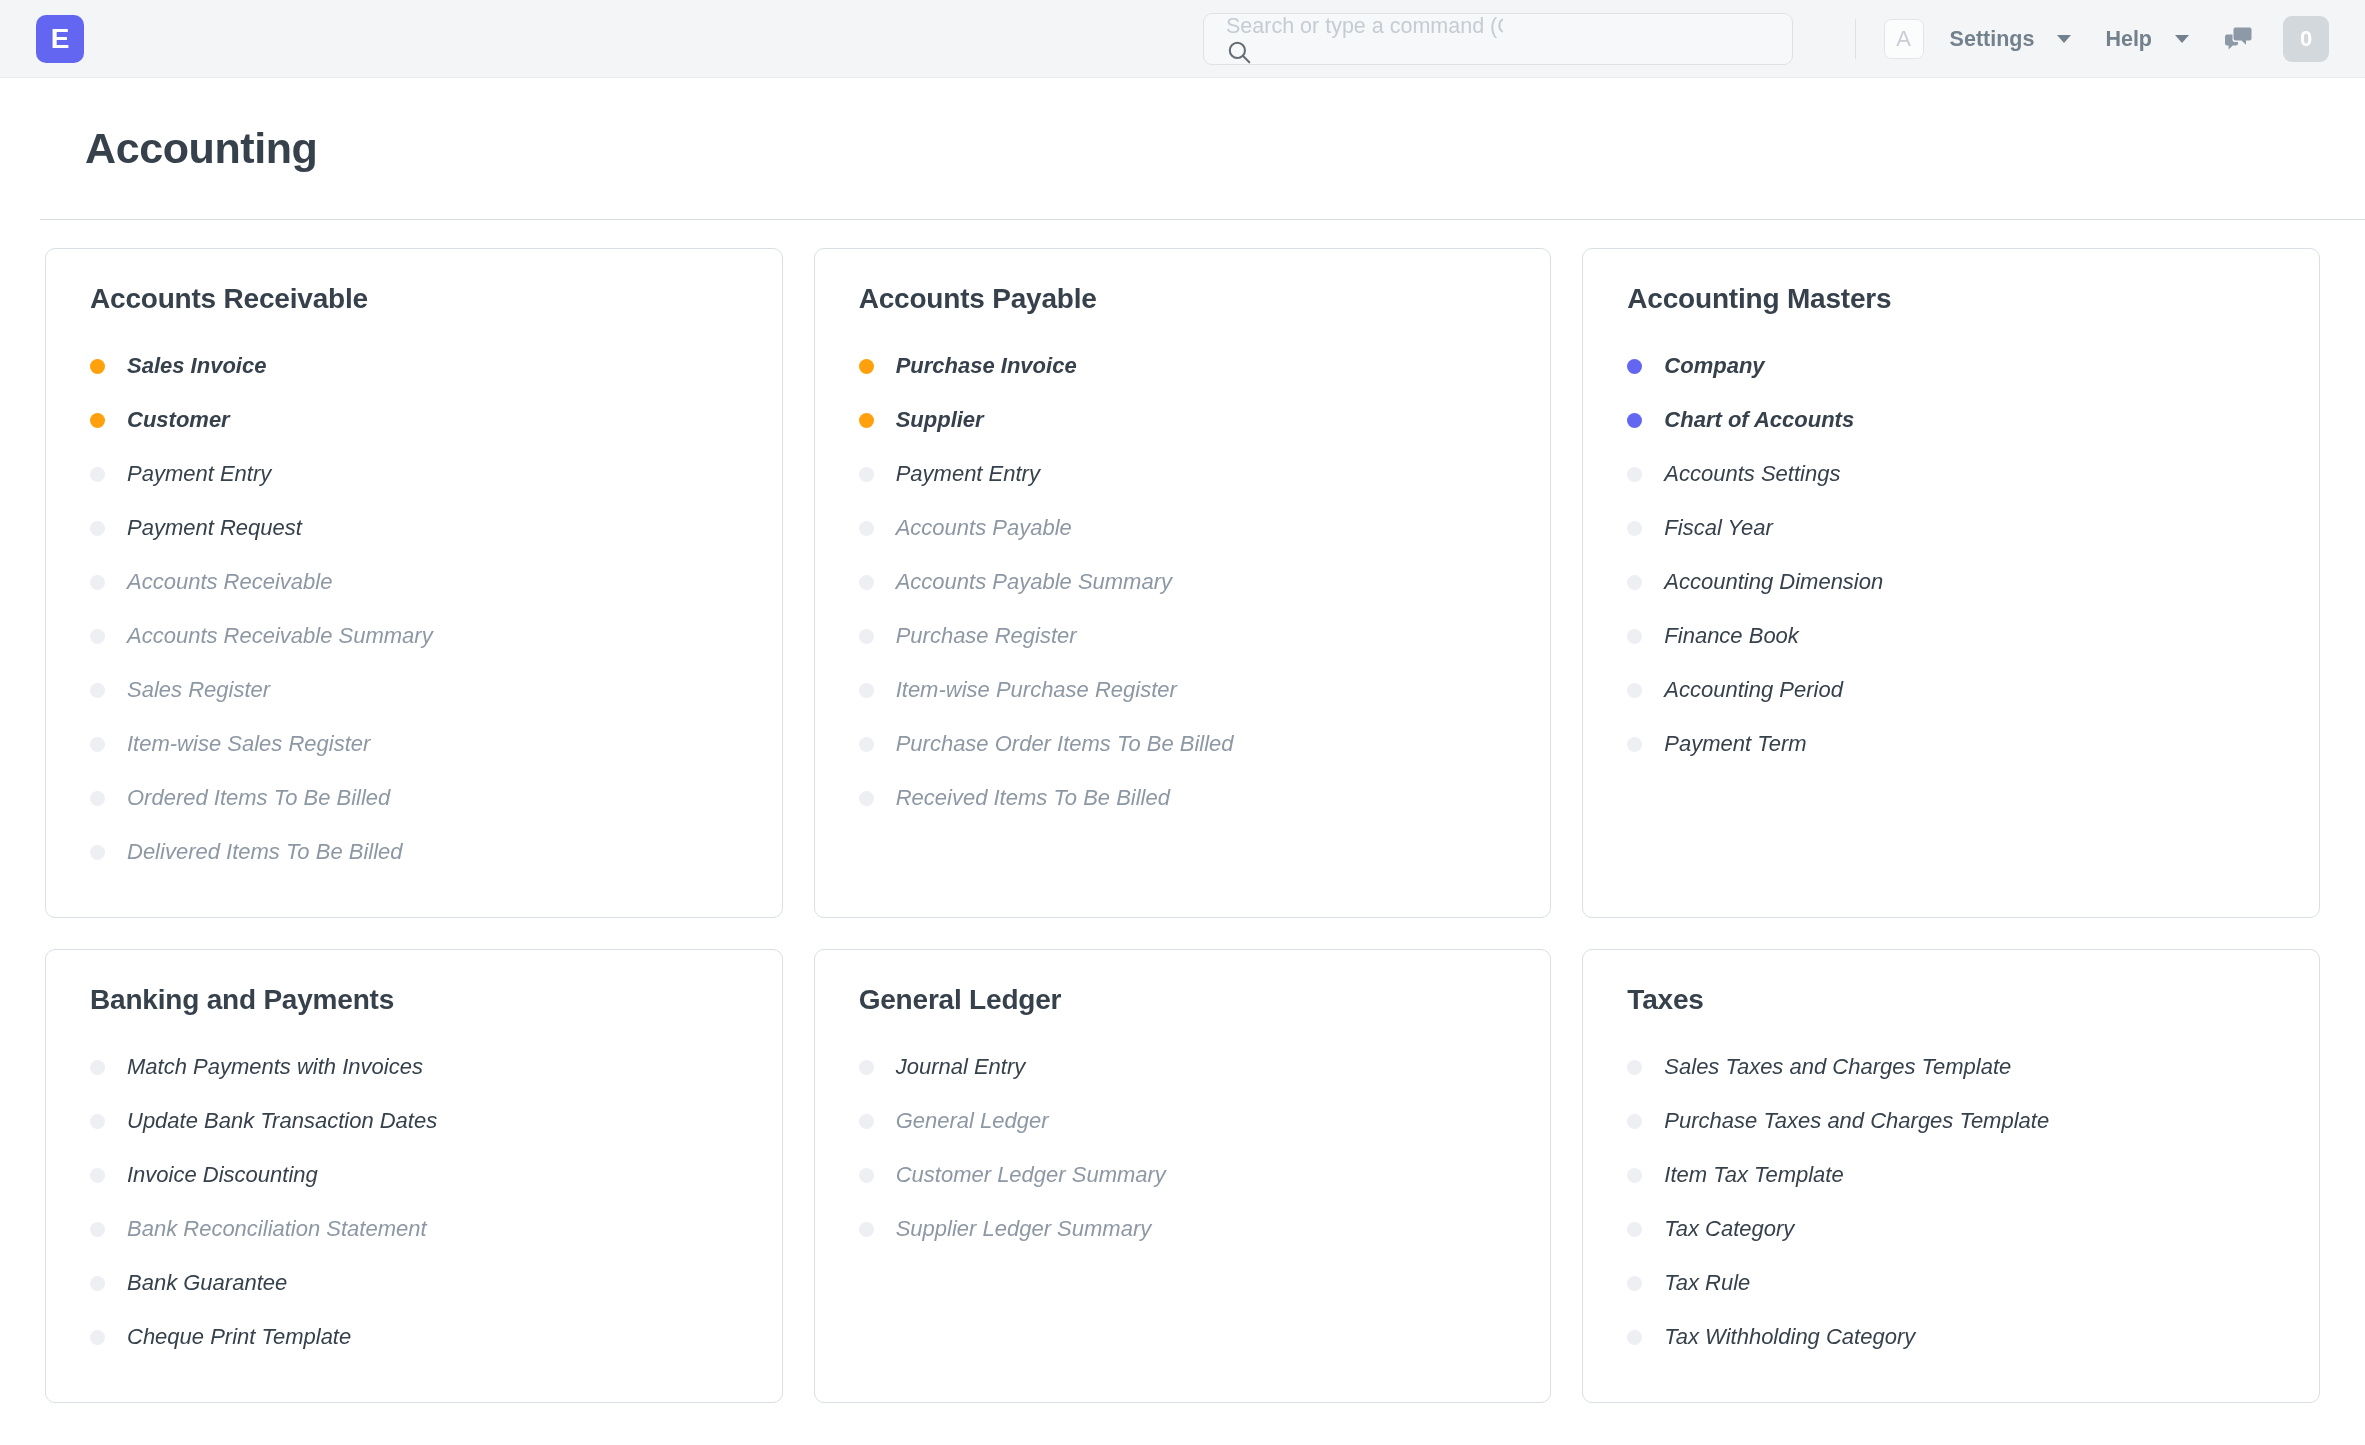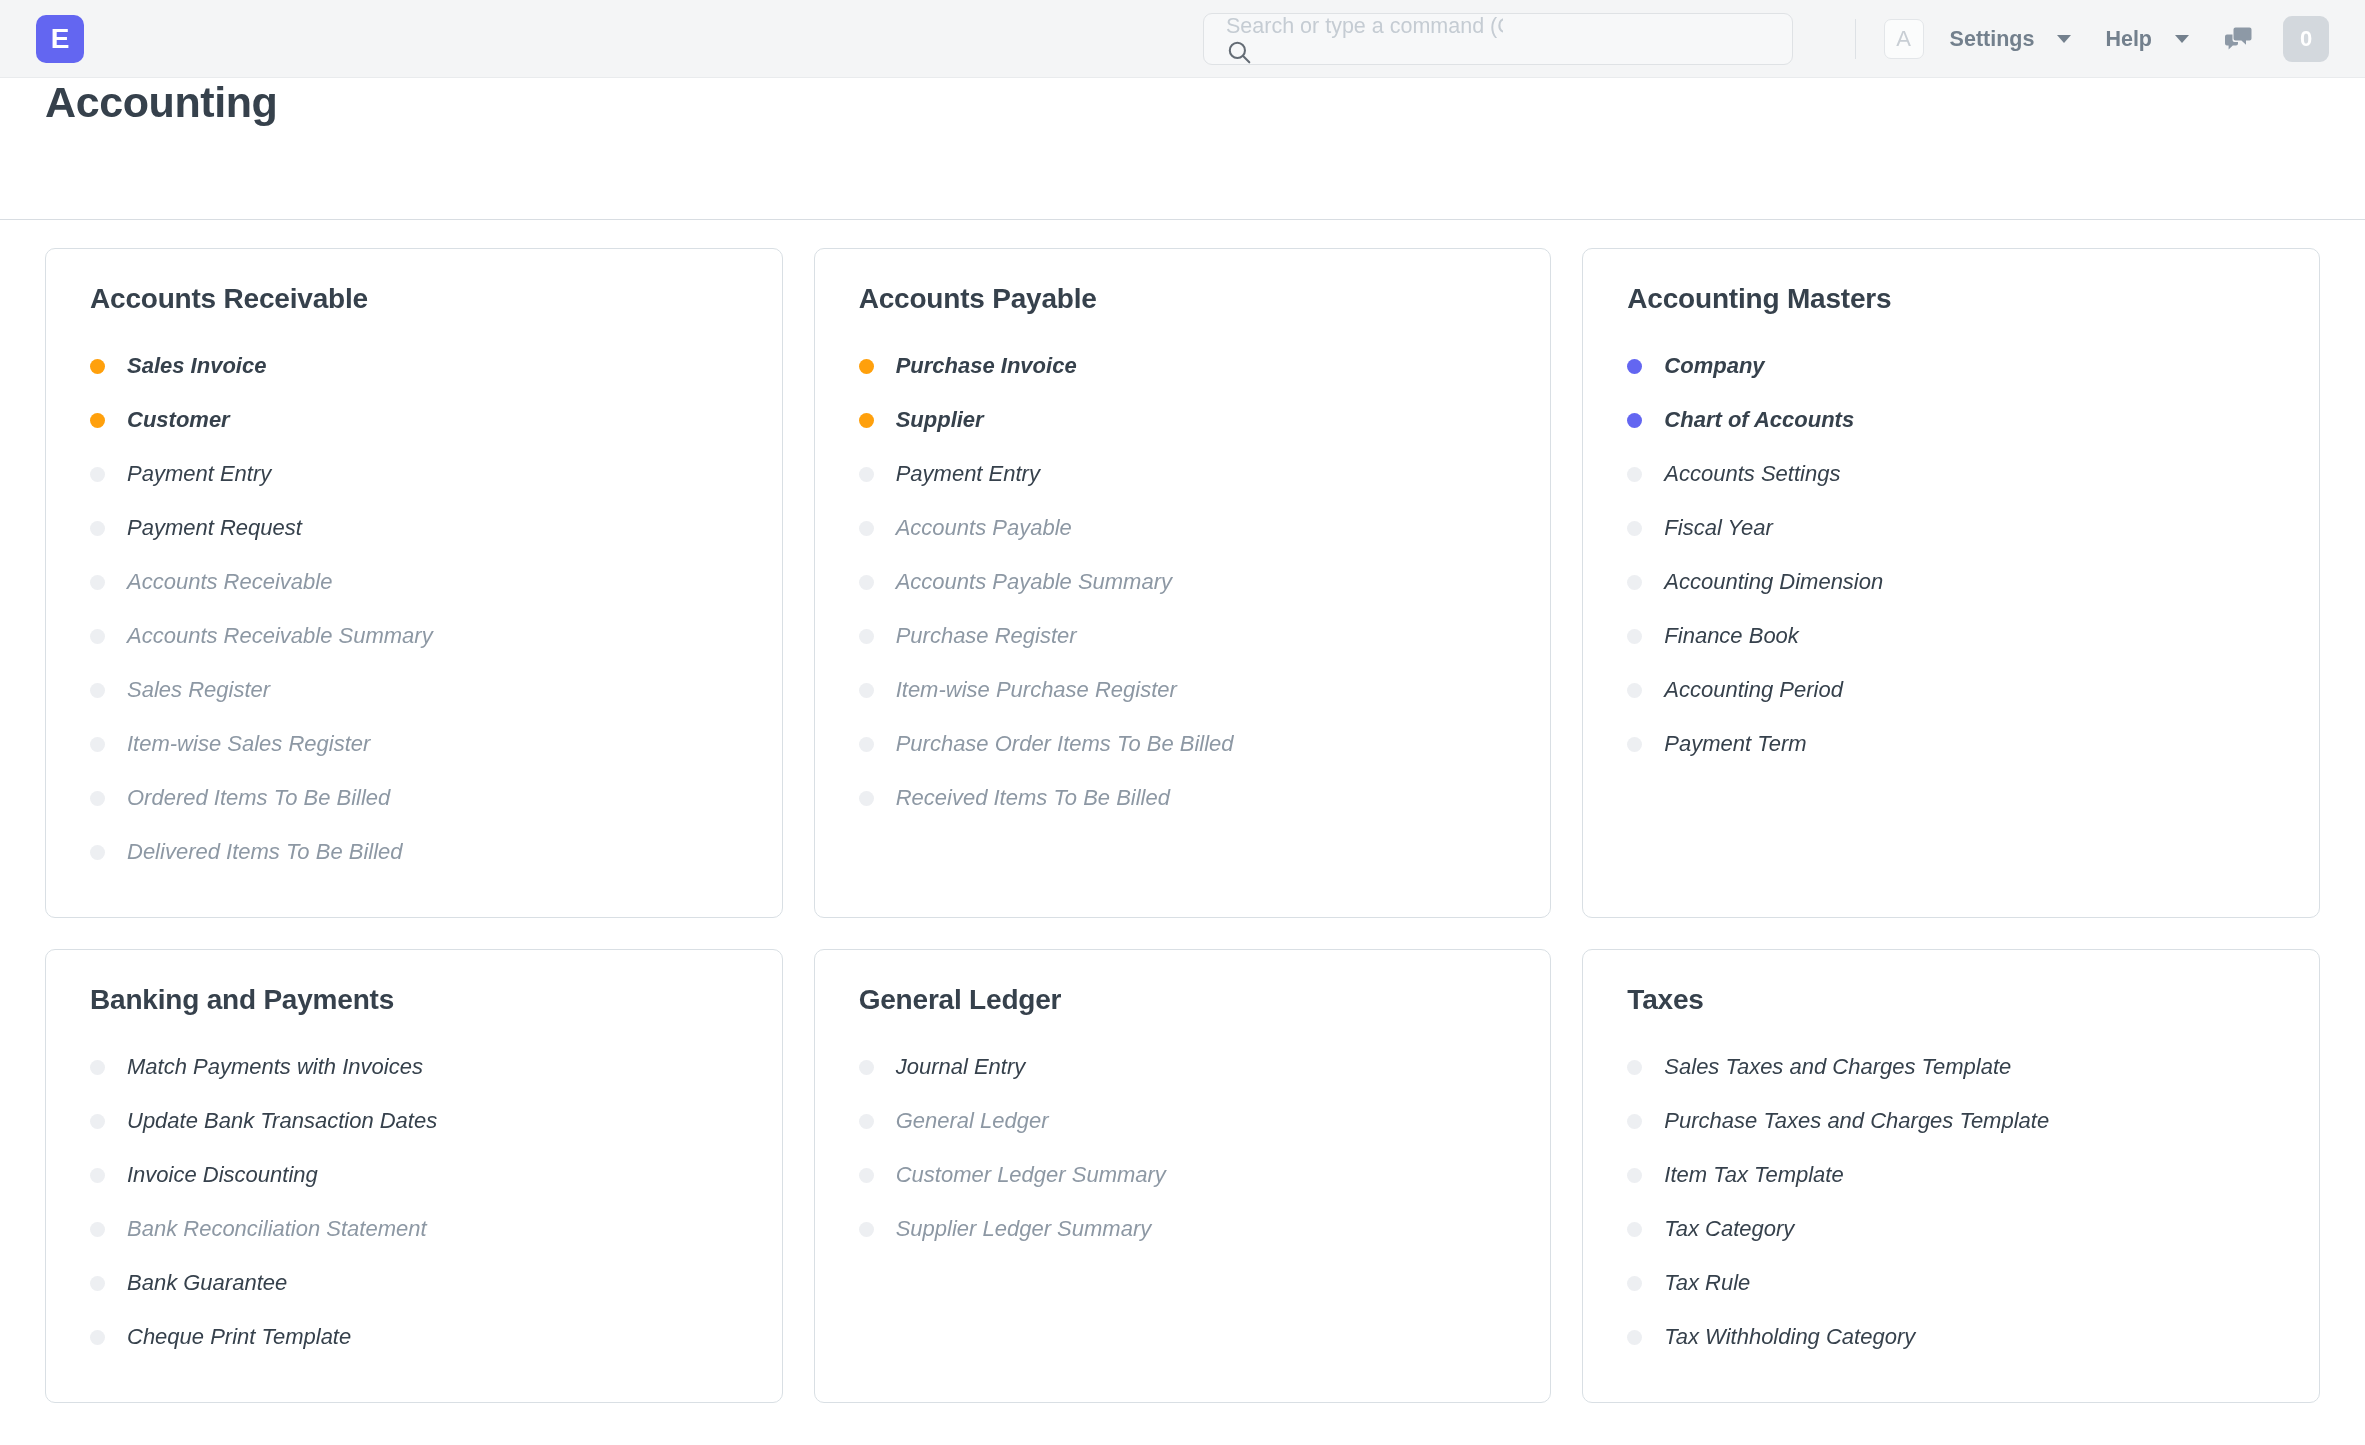--- a/index.html
+++ b/index.html
@@ -122,23 +122,25 @@
     font-weight: bold;
     display: flex; align-items: center; justify-content: center;
     cursor: pointer;
     padding: 0 12px;
   }
 
   
   .page-head {
     height: 142px;
     display: flex;
+    align-items: center;
     padding-left: 45px;
     border-bottom: 1px solid #d8dde2;
     background: #ffffff;
+    margin-left: 40px;
   }
   .page-title {
     font-size: 43px;
     font-weight: bold;
     color: #36414c;
     letter-spacing: -0.4px;
   }
 
   
   .grid {

